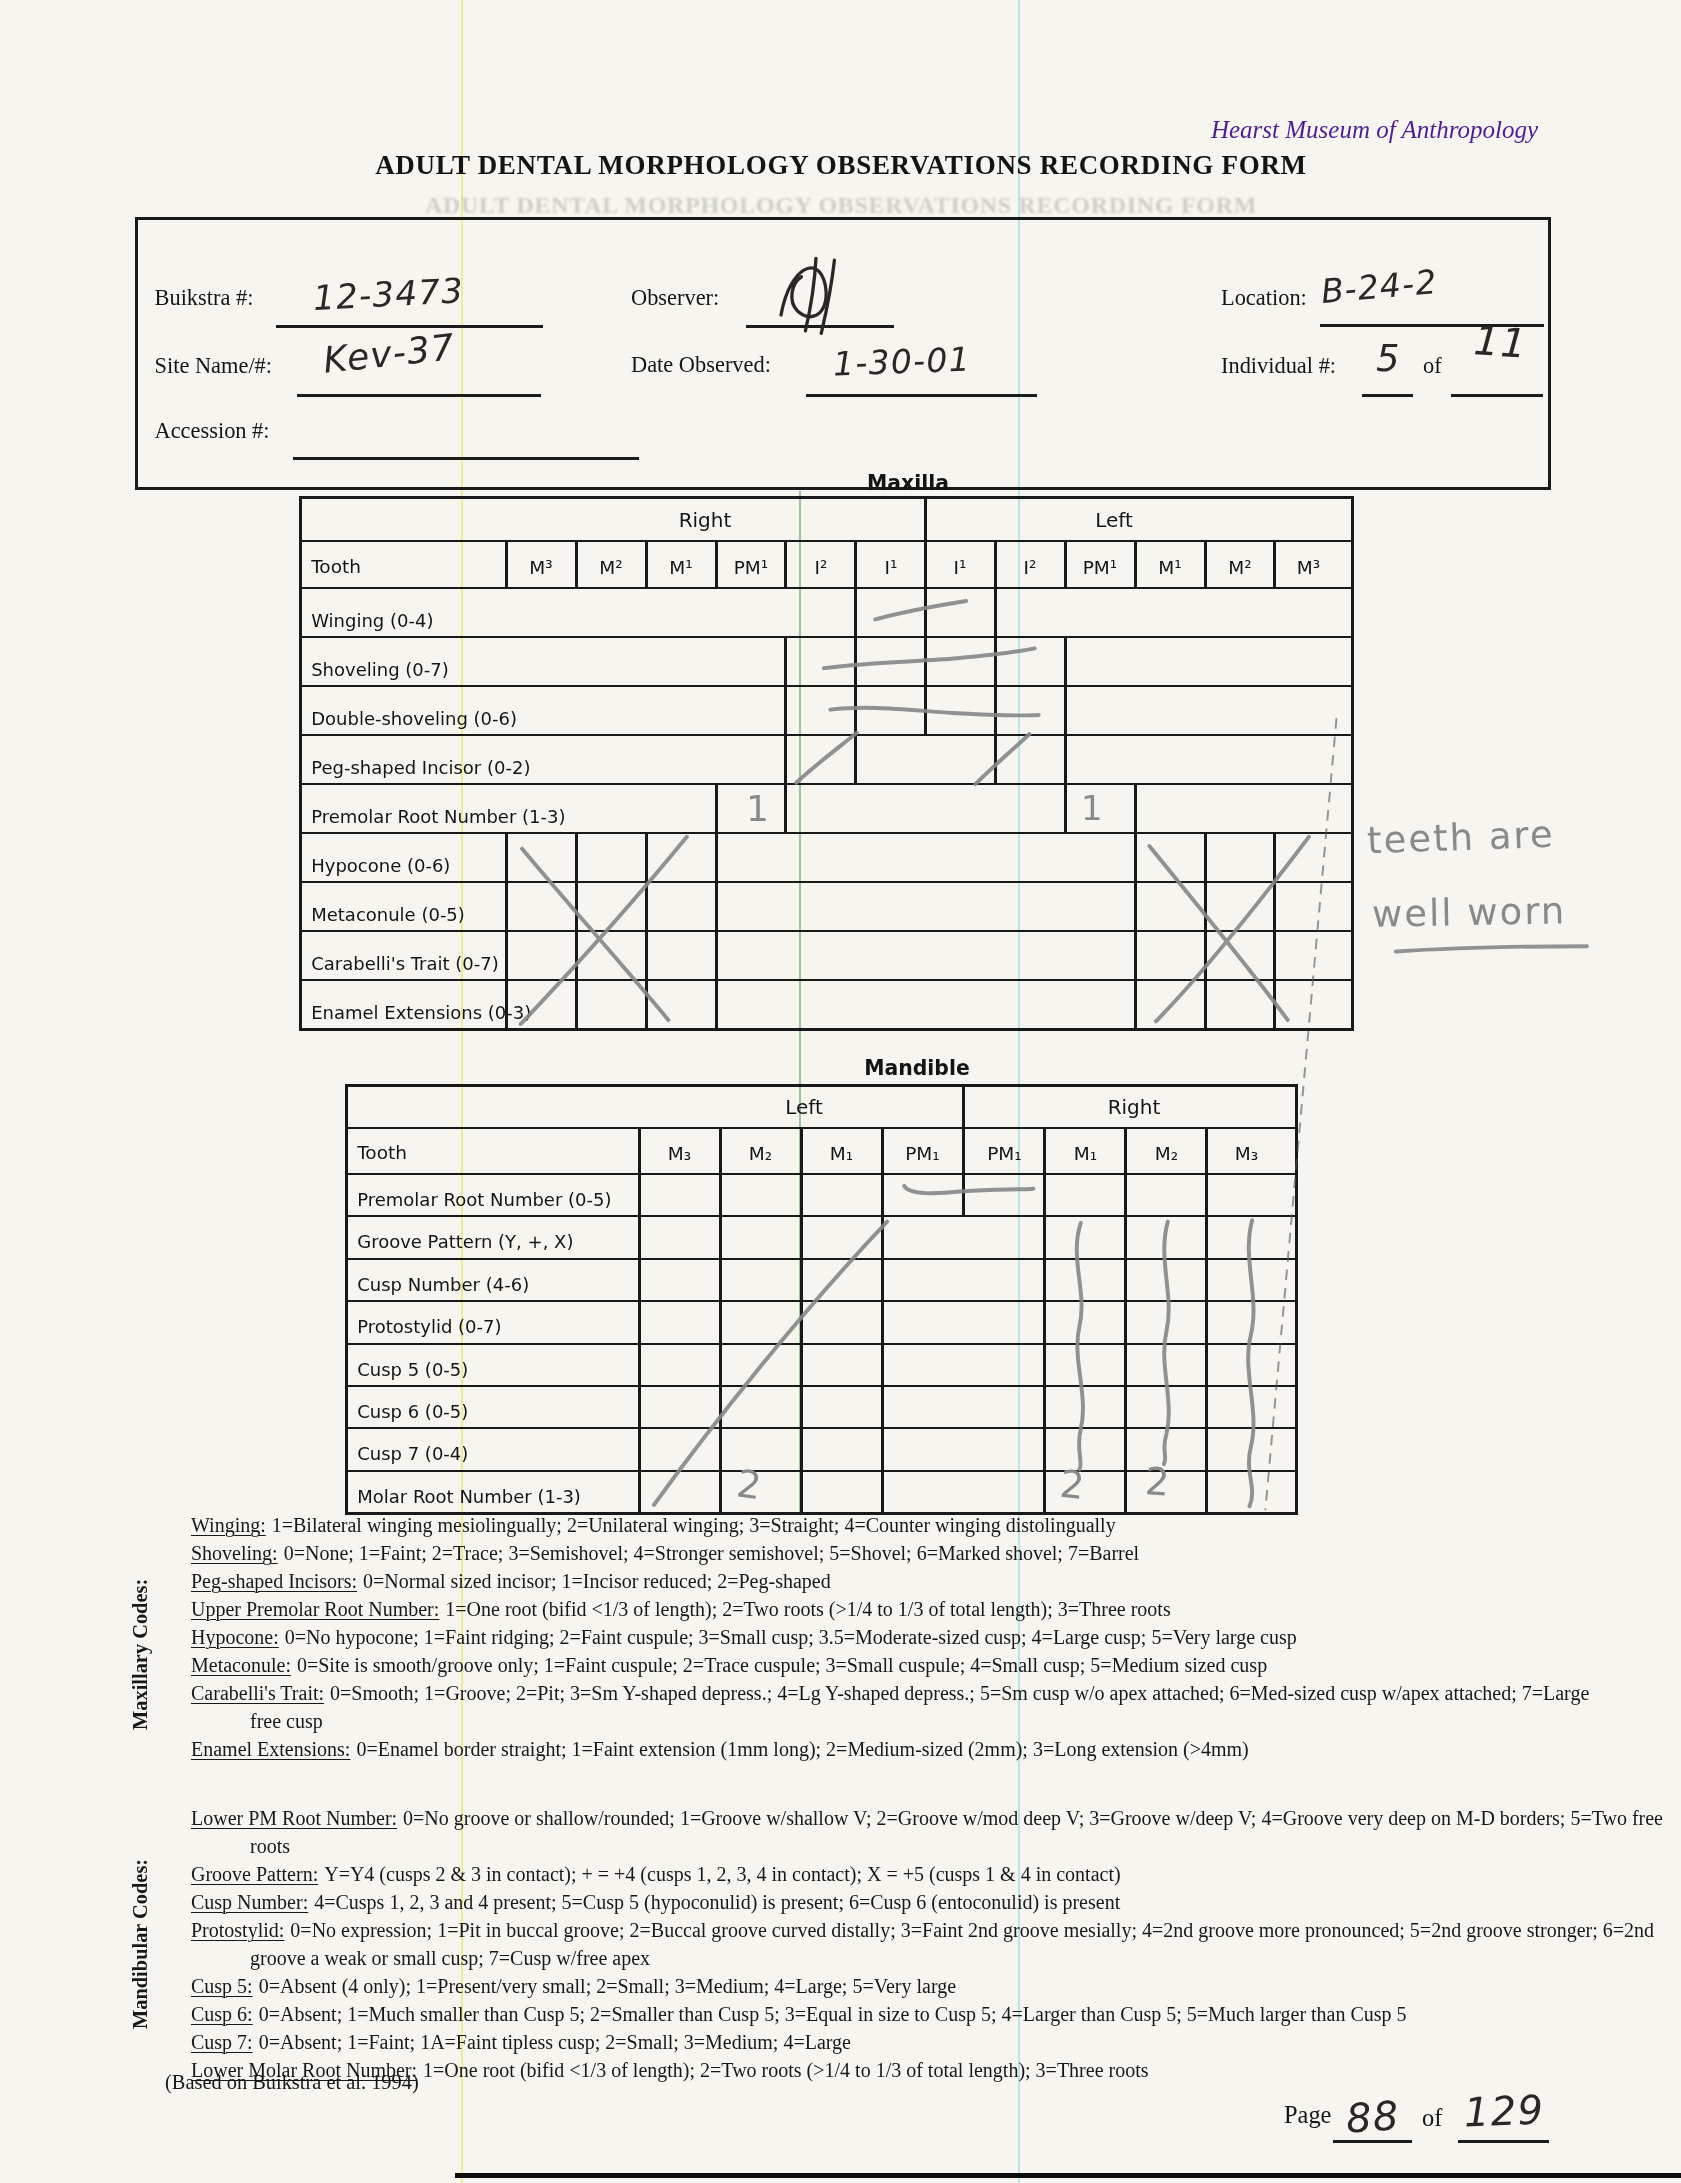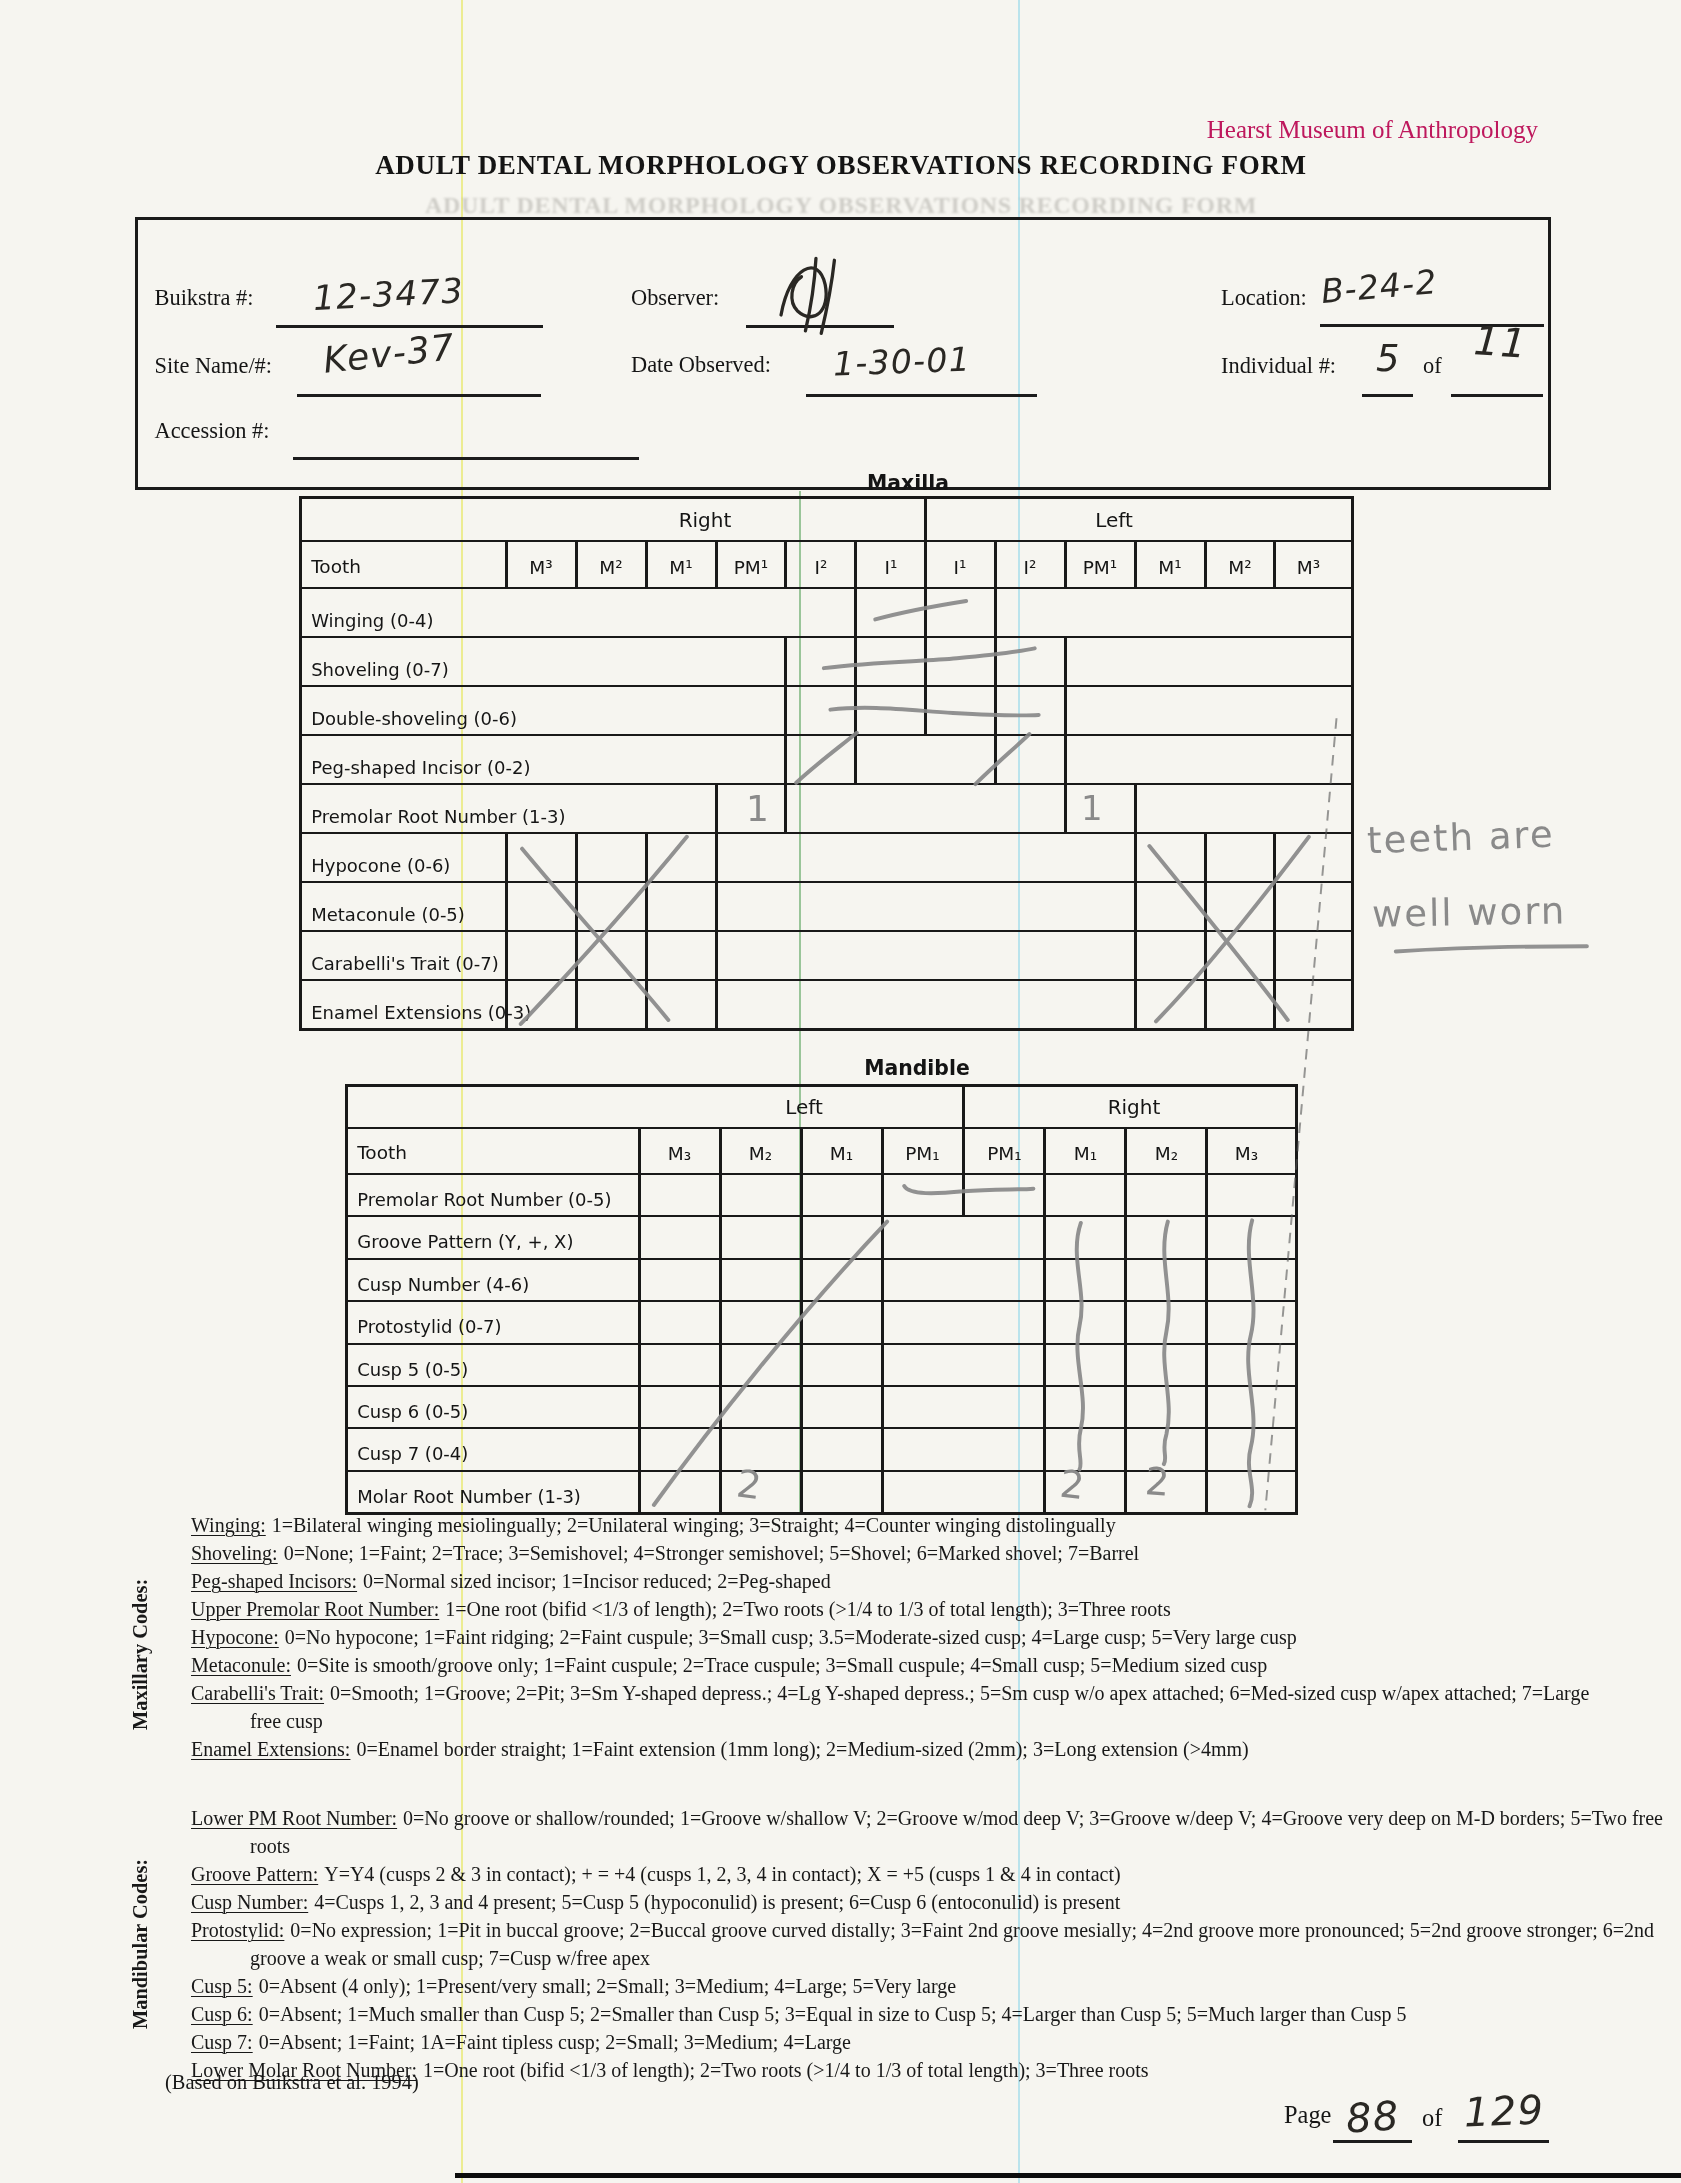--- a/index.html
+++ b/index.html
@@ -1,19 +1,19 @@
 <!DOCTYPE html>
 <html style="font-size:10.5px"><head>
 <meta charset="utf-8">
 <style>
   html,body{margin:0;padding:0;background:#d8d6d0;}
   .page{position:relative;width:1682px;height:2183px;background:#f6f5f0;overflow:hidden;
         font-family:"Liberation Serif",serif;color:#161616;}
   
-  .museum{position:absolute;top:116px;right:144px;font-size:25px;color:#be185d;}
+  .museum{position:absolute;top:116px;right:144px;font-style:italic;font-size:25px;color:#4c1d95;}
   .ftitle{position:absolute;top:150px;left:0;width:1682px;text-align:center;font-weight:bold;
           font-size:27px;letter-spacing:0.7px;color:#141414;}
   .ghost{position:absolute;top:192px;left:0;width:1682px;text-align:center;font-weight:bold;
          font-size:24px;letter-spacing:0.7px;color:#8f8d86;opacity:.38;filter:blur(1px);}
   
   .fbox{position:absolute;left:135px;top:217px;width:1410px;height:267px;border:3.3px solid #1a1a1a;}
   .flabel{position:absolute;font-size:22.4px;color:#151515;white-space:nowrap;}
   .hline{position:absolute;height:2.6px;background:#1c1c1c;}
   .hand{position:absolute;font-family:"DejaVu Sans",sans-serif;font-style:italic;color:#2a2824;
         white-space:nowrap;letter-spacing:1.3px;}

